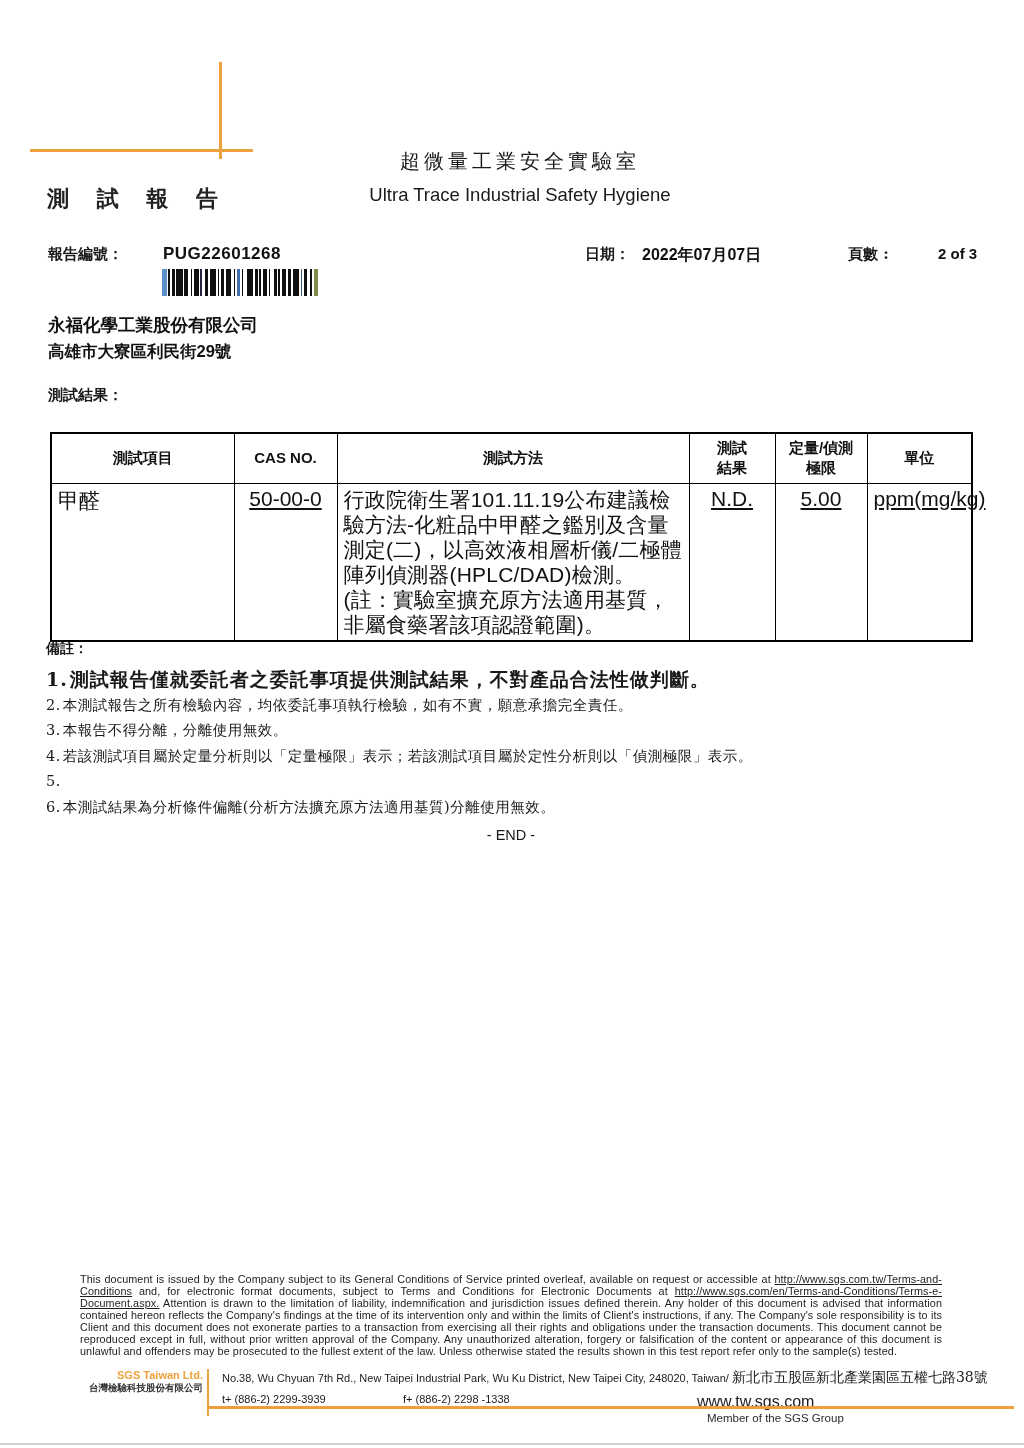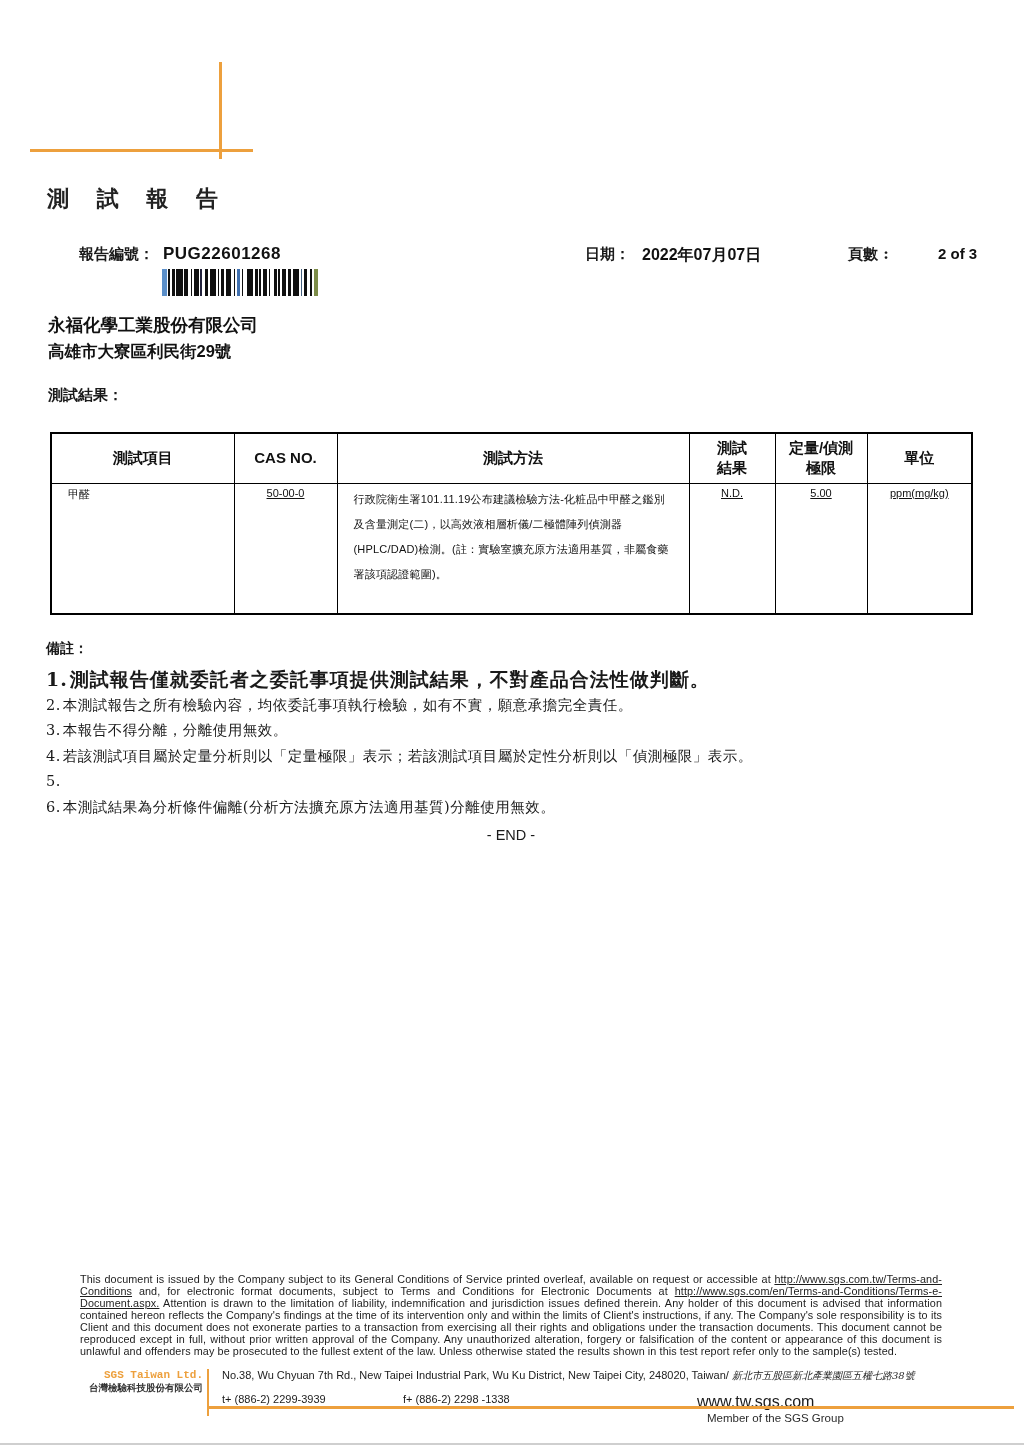--- a/index.html
+++ b/index.html
@@ -28,21 +28,21 @@
   .lab-head { left:300px; top:148px; width:440px; text-align:center; }
   .lab-zh {
     font-family:"DejaVu Serif", serif; font-size:20px; letter-spacing:4px;
     color:#1a1a1a;
   }
   .lab-en { font-size:18.5px; color:#1a1a1a; margin-top:9px; }
 
   
   .kai-label { font-family:"DejaVu Serif", serif; font-weight:bold; color:#1a1a1a; }
   .meta-row { top:245px; font-size:15px; }
-  .report-no-label { left:48px;margin-left:31px; }
+  .report-no-label { left:48px; }
   .report-no { left:163px; top:244px; font-size:17px; font-weight:bold; letter-spacing:0.5px; }
   .date-label { left:585px; }
   .date-value { left:642px; top:245px; font-size:16px; font-weight:bold; }
   .page-label { left:830px;margin-left:18px; }
   .page-value { left:938px; top:245px; font-size:15px; font-weight:bold; }
 
   .barcode {
     left:162px; top:269px; width:196px; height:27px;
     display:flex; align-items:stretch; overflow:hidden;
   }
@@ -60,21 +60,21 @@
     border-collapse:collapse; table-layout:fixed;
     border:2.5px solid #000;
   }
   table.results th, table.results td {
     border:1.5px solid #000; vertical-align:top; color:#111;
   }
   table.results th {
     font-size:15px; font-weight:bold; text-align:center; vertical-align:middle;
     height:50px; white-space:pre-line; line-height:1.35; padding:2px;
   }
-  table.results td { font-size:11px; padding:3px 16px; height:131px; }
+  table.results td { font-size:21px; padding:3px 6px; height:131px; }
   td.c { text-align:center;text-decoration:underline; }
   td.method-cell { line-height:25px; letter-spacing:0.2px; }
 
   
   .notes { left:46px; top:640px; width:930px; }
   .notes-label { font-family:"DejaVu Serif", serif; font-weight:bold; font-size:14px; color:#1a1a1a; }
   .note { font-family:"DejaVu Serif", serif; color:#1a1a1a; display:flex; }
   .note .num { flex:0 0 auto; margin-right:2px; }
   .note-1 { font-size:19px; font-weight:bold; margin-top:9px; line-height:1.35; letter-spacing:1px; }
   .note-sm { font-size:14.5px; line-height:25.5px; letter-spacing:0.5px; }
@@ -82,41 +82,45 @@
   .end-marker { text-align:center; font-size:14.5px; margin-top:7px; color:#1a1a1a; font-family:"Liberation Sans", sans-serif; }
 
   
   .disclaimer {
     left:80px; top:1273px; width:862px; font-size:10.8px; line-height:12px;
     text-align:justify; color:#1c1c1c; letter-spacing:0.1px;
   }
   .disclaimer a { color:#1c1c1c; text-decoration:underline; }
 
   .f-company { left:40px; top:1369px; width:163px; text-align:right; }
-  .f-company .en { color:#eda03d; font-size:11px; font-weight:bold; line-height:12px;font-family:Liberation Mono, monospace; }
+  .f-company .en { color:#eda03d; font-size:11px; font-weight:bold; line-height:12px; }
   .f-company .zh { color:#333; font-size:9.5px; font-family:"DejaVu Serif", serif; font-weight:bold; line-height:13px; }
   .f-vline { left:207px; top:1369px; width:2px; height:47px; }
   .f-addr { left:222px; top:1369px; width:792px; font-size:11px; color:#1c1c1c; }
-  .f-addr .zh { font-family:"DejaVu Serif", serif; font-style:italic; font-size:10px; }
+  .f-addr .zh { font-family:"DejaVu Serif", serif; font-size:14px; }
   .f-tel { left:222px; top:1393px; font-size:11px; color:#1c1c1c; }
   .f-fax { left:403px; top:1393px; font-size:11px; color:#1c1c1c; }
   .f-web { left:697px; top:1393px; font-size:16px; color:#1c1c1c; }
   .f-hline { left:207px; top:1406px; width:807px; height:2.5px; }
   .f-member { left:707px; top:1412px; font-size:11.5px; color:#2b2b2b; }
   .f-bottom-edge { left:0; top:1443px; width:1024px; height:2px; background:#cfcfcf; }
 </style>
 </head>
 <body>
 
 <div class="page">
 
   <div class="abs logo-vline orange"></div>
   <div class="abs logo-hline orange"></div>
   <div class="abs report-title">測 試 報 告</div>
 
+  <div class="abs lab-head">
+    <div class="lab-zh">超微量工業安全實驗室</div>
+    <div class="lab-en">Ultra Trace Industrial Safety Hygiene</div>
+  </div>
 
   <div class="abs kai-label meta-row report-no-label">報告編號：</div>
   <div class="abs report-no">PUG22601268</div>
   <div class="abs kai-label meta-row date-label">日期：</div>
   <div class="abs date-value">2022年07月07日</div>
   <div class="abs kai-label meta-row page-label">頁數 :</div>
   <div class="abs page-value">2 of 3</div>
 
   <div class="abs barcode">
       <i style="width:4.800000000000001px;background:#5b8fc9"></i>

